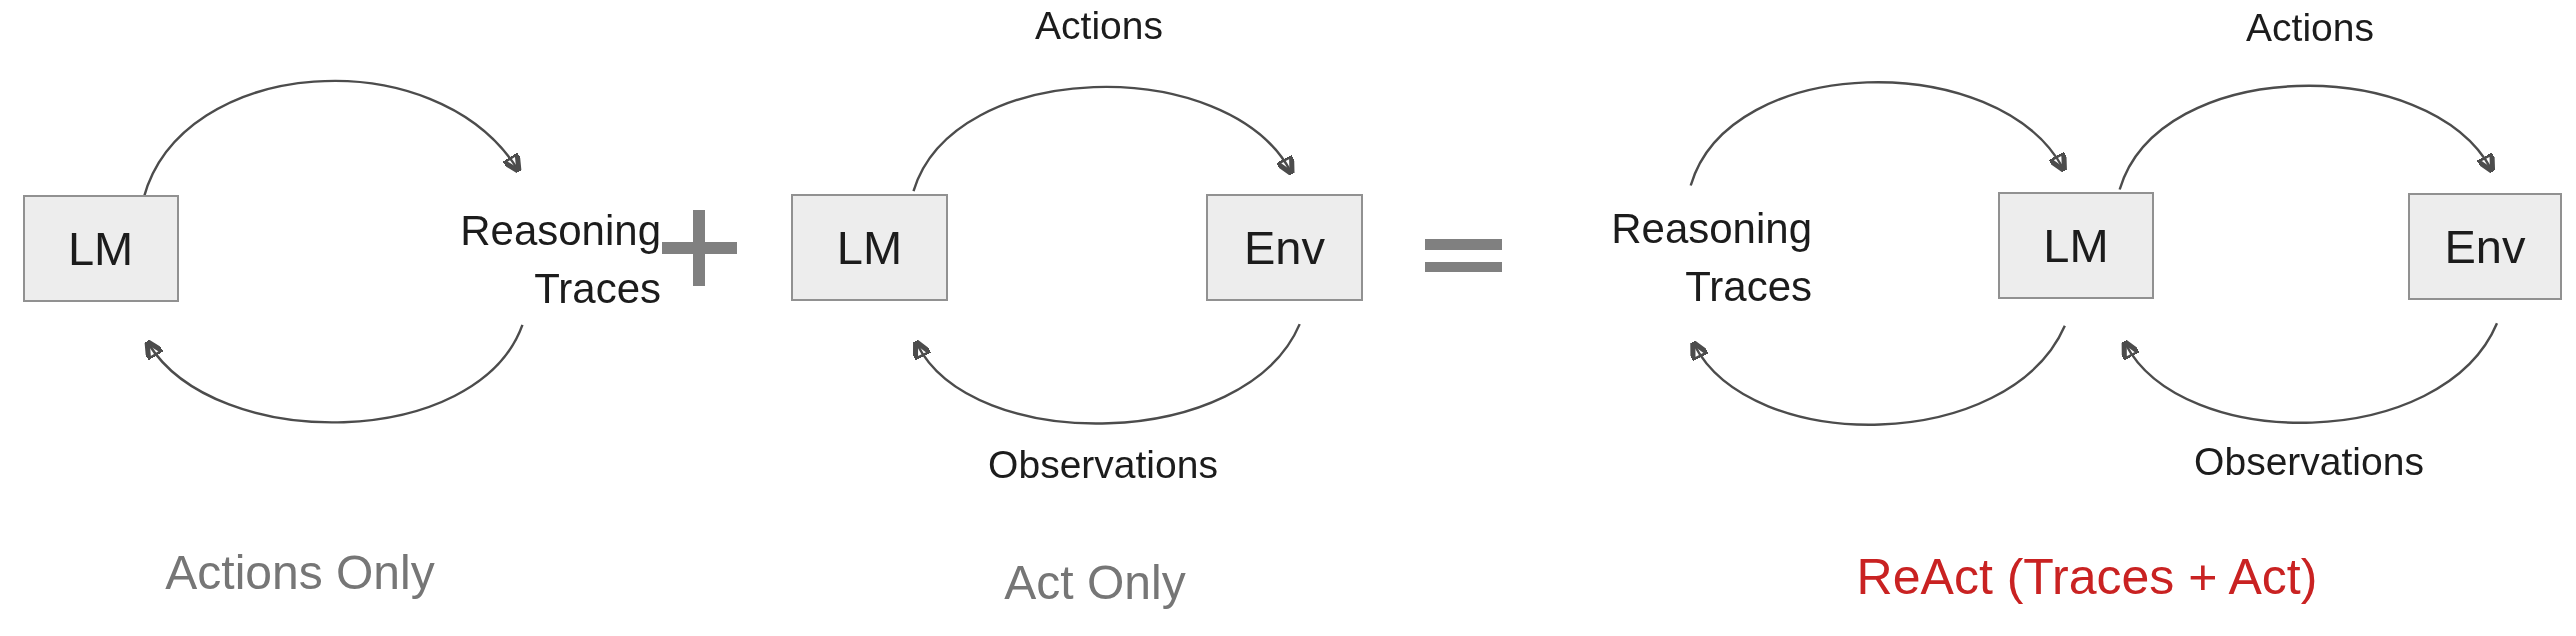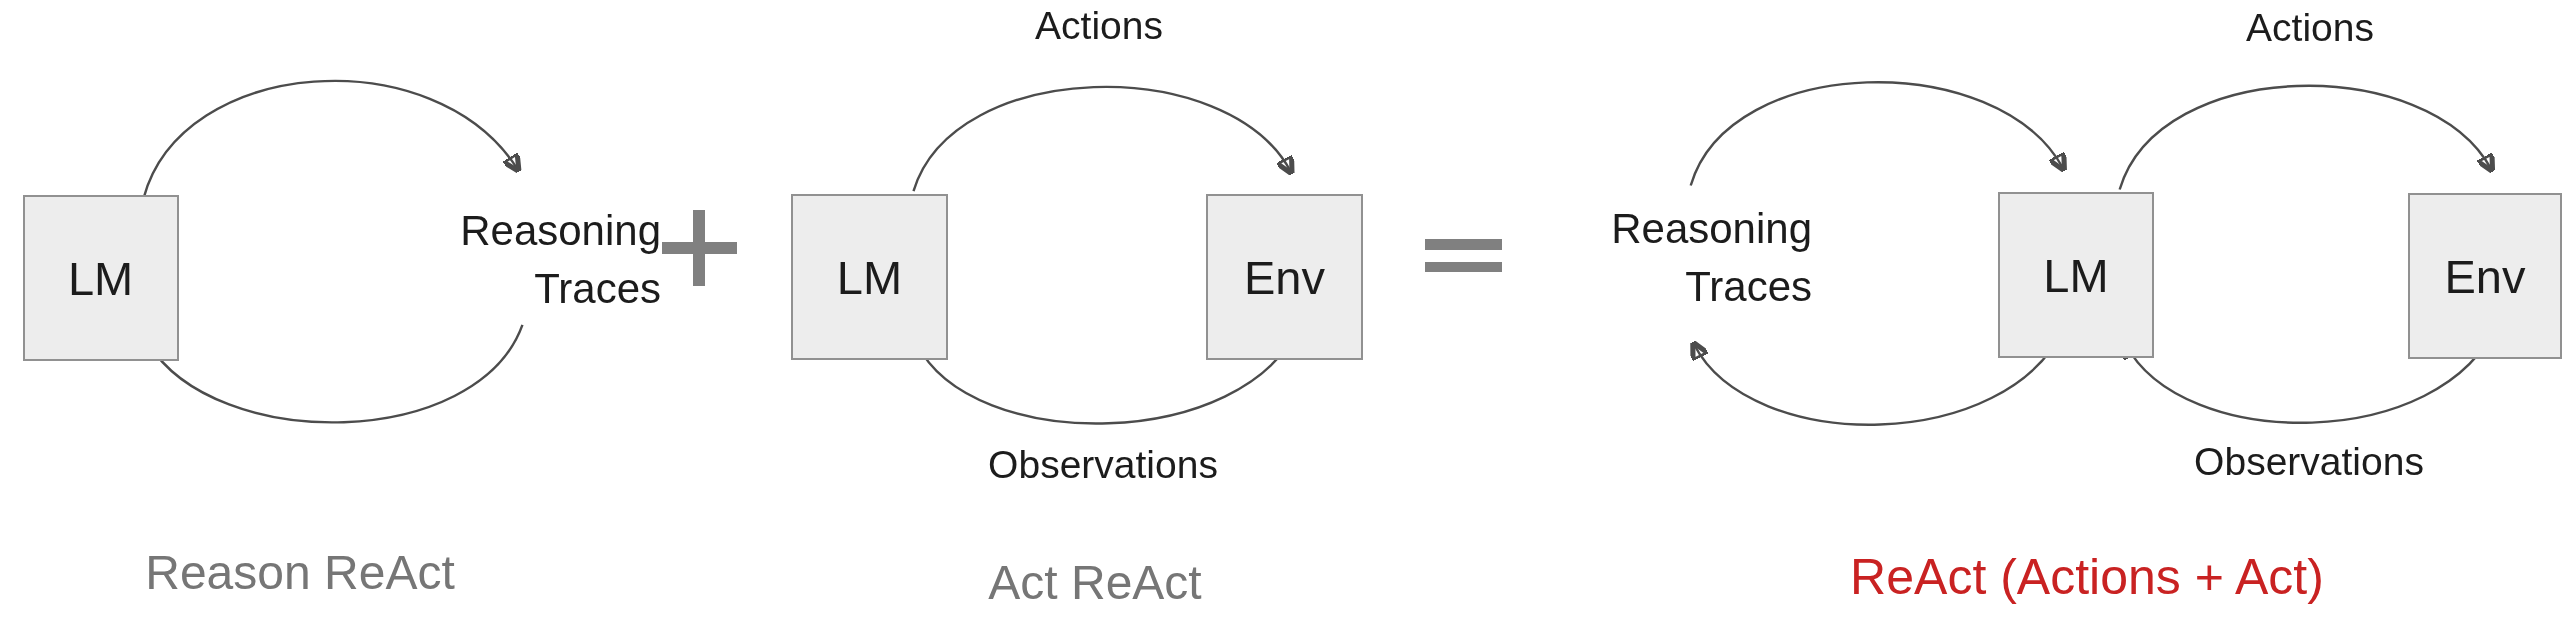--- a/index.html
+++ b/index.html
@@ -7,21 +7,21 @@
     --text-dark:#1c1c1c; --arrow:#4c4c4c; --caption-gray:#767676;
     --operator-gray:#808080; --react-red:#c92222;
   }
   *{box-sizing:border-box; margin:0; padding:0;}
   html,body{width:2576px; height:637px; overflow:hidden; background:var(--background);}
   body{font-family:"Liberation Sans", sans-serif; position:relative;}
   .canvas{position:absolute; left:0; top:0; width:2576px; height:637px;}
   svg.arrows{position:absolute; left:0; top:0; width:2576px; height:637px; display:block;}
   svg.arrows path{stroke:var(--arrow); stroke-width:3; fill:none;}
   .nodebox{
-    position:absolute; width:157px; height:166px;
+    position:absolute; width:157px; height:107px;
     background:var(--box-fill); border:2.4px solid var(--box-border);
     display:flex; align-items:center; justify-content:center;
     font-size:47px; color:var(--text-dark);
   }
   .cycletext{
     position:absolute; width:274px; text-align:right;
     font-size:42px; line-height:58px; color:var(--text-dark);
   }
   .arclabel{
     position:absolute; transform:translateX(-50%); white-space:nowrap;
@@ -62,50 +62,50 @@
     <path d="M 3097 401 C 3030 560, 2706 562, 2636 426" marker-end="url(#arrowhead)"></path>
   </svg>
 
   <div class="nodebox" style="left:22.6px; top:195px; width:156px;">
     <span>LM</span>
   </div>
   <div class="cycletext" style="left:387px; top:202px;">
     <div>Reasoning</div>
     <div>Traces</div>
   </div>
-  <div class="caption" style="left:300px; top:545px;">Reason ReAct</div>
+  <div class="caption" style="left:300px; top:545px;">Actions Only</div>
 
   <div class="op plus" role="img" aria-label="+">
     <div class="bar h"></div>
     <div class="bar v"></div>
   </div>
 
   <div class="arclabel" style="left:1099px; top:4px;">Actions</div>
   <div class="nodebox" style="left:791px; top:194px;">
     <span>LM</span>
   </div>
   <div class="nodebox" style="left:1206px; top:194px;">
     <span>Env</span>
   </div>
   <div class="arclabel" style="left:1103px; top:443px;">Observations</div>
-  <div class="caption" style="left:1095px; top:555px;">Act ReAct</div>
+  <div class="caption" style="left:1095px; top:555px;">Act Only</div>
 
   <div class="op equals" role="img" aria-label="=">
     <div class="bar b1"></div>
     <div class="bar b2"></div>
   </div>
 
   <div class="cycletext" style="left:1538px; top:200px;">
     <div>Reasoning</div>
     <div>Traces</div>
   </div>
   <div class="arclabel" style="left:2310px; top:5.6px;">Actions</div>
   <div class="nodebox" style="left:1998px; top:192px; width:156px;">
     <span>LM</span>
   </div>
   <div class="nodebox" style="left:2408px; top:193px; width:154px;">
     <span>Env</span>
   </div>
   <div class="arclabel" style="left:2309px; top:440px;">Observations</div>
-  <div class="caption red" style="left:2087px; top:548px;">ReAct (Actions + Act)</div>
+  <div class="caption red" style="left:2087px; top:548px;">ReAct (Traces + Act)</div>
 
 </div>
 
 
 </body></html>

